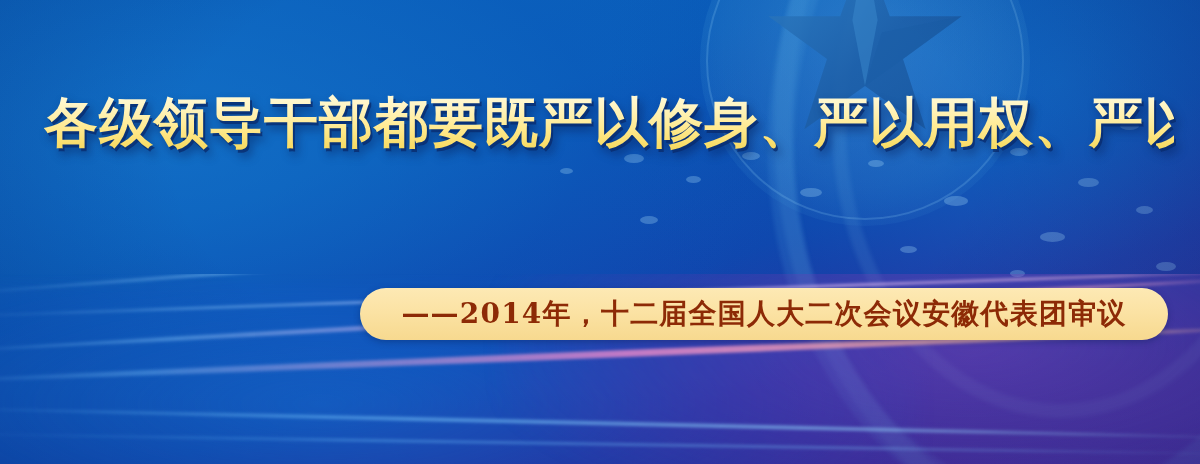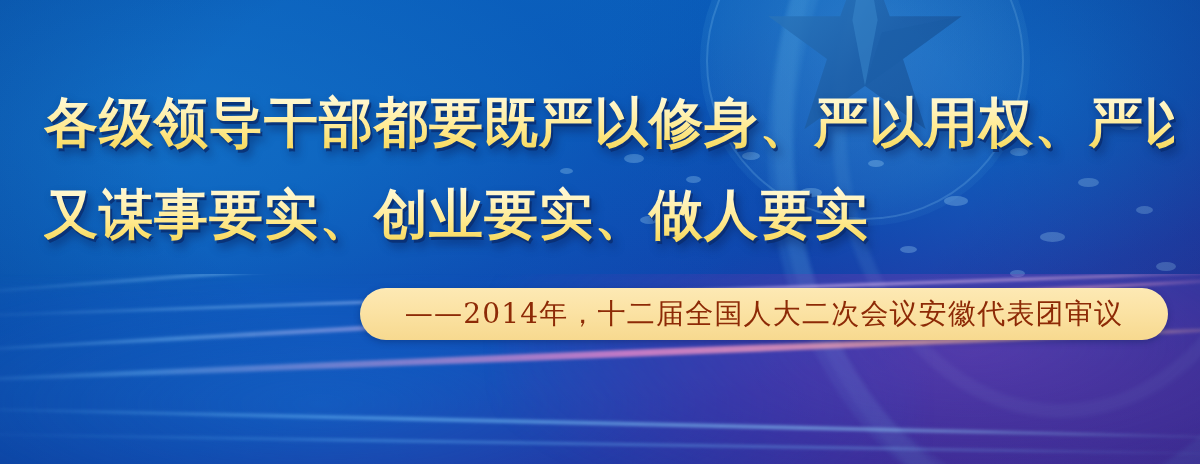--- a/index.html
+++ b/index.html
@@ -173,21 +173,21 @@
     border-radius: 26px;
     background: linear-gradient(180deg, #fde9b4 0%, #fbe2a3 48%, #f7d98f 100%);
     box-shadow: 0 2px 6px rgba(6,28,80,0.35);
     display: flex;
     align-items: center;
     justify-content: center;
   }
   .attribution-text {
     font-family: "DejaVu Serif", "Liberation Serif", serif;
     font-size: 28px;
-    font-weight: 400;
+    font-weight: 700;
     color: #8d2a06;
     letter-spacing: 1.2px;
     white-space: nowrap;
   }
 </style>
 </head>
 <body>
 
 <div id="stage">
 
@@ -244,20 +244,19 @@
     <div class="streak s1"></div>
     <div class="streak s2"></div>
     <div class="streak s3"></div>
     <div class="streak s4"></div>
     <div class="streak s5"></div>
     <div class="streak s6"></div>
   </div>
 
   <div class="headline">
     <div class="head-line">各级领导干部都要既严以修身、严以用权、严以律己，</div>
-    <div class="head-line">又谋事要实、创业要实、做人要实</div>
   </div>
 
   <div class="attribution">
     <span class="attribution-text">——2014年，十二届全国人大二次会议安徽代表团审议</span>
   </div>
 
 </div>
 
 </body></html>

